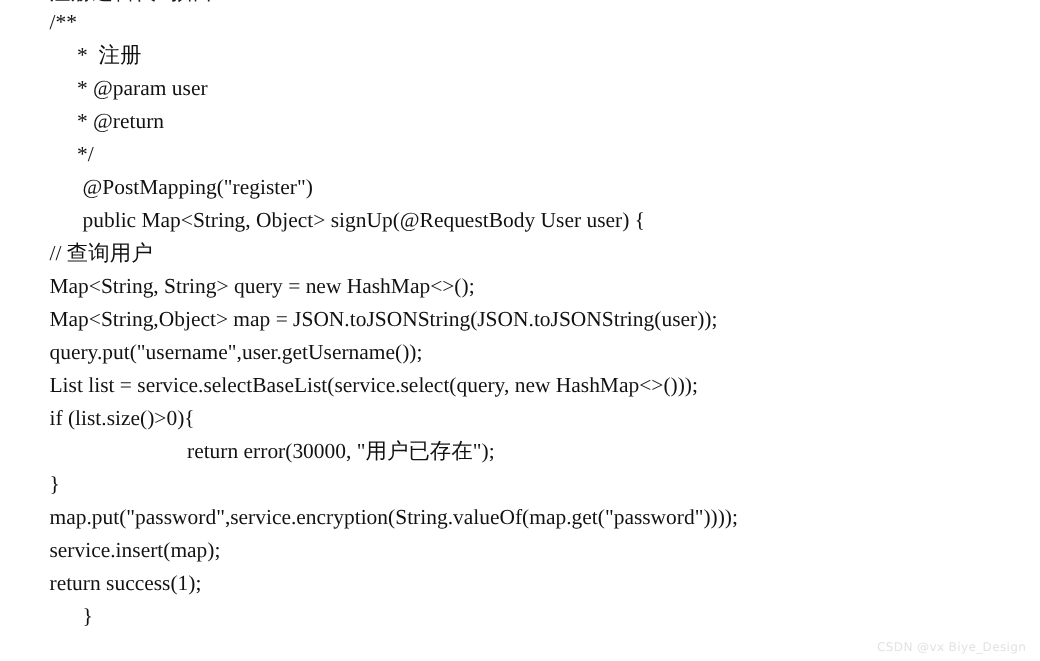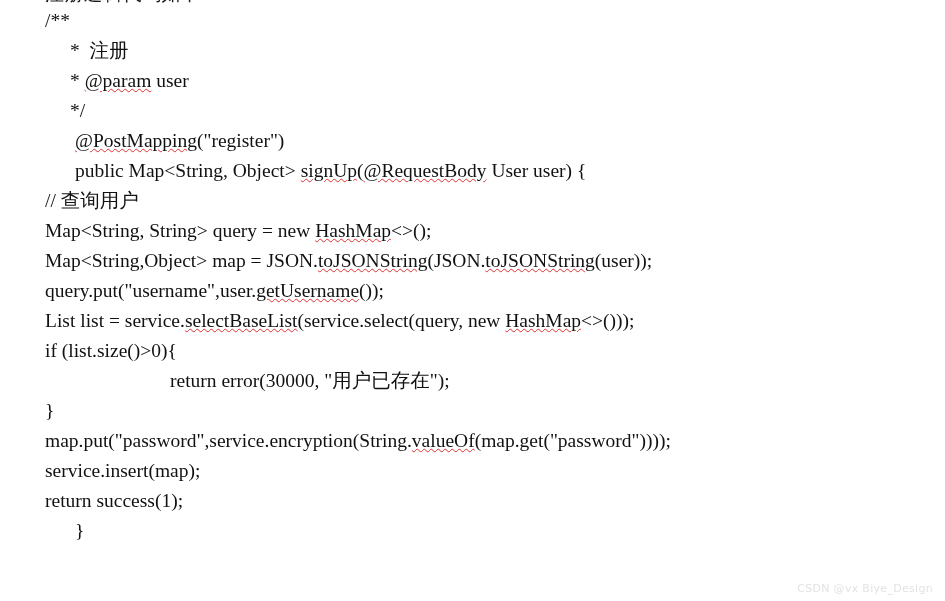--- a/index.html
+++ b/index.html
@@ -47,21 +47,20 @@
 
   
   .i0 { padding-left: 45px; }
   .i1 { padding-left: 75px; }
   .i2 { }
   .i3 { padding-left: 170px; }
   .cm { padding-left: 70px; }
 
   
   .sq {
-    text-decoration: underline;
     text-decoration-style: wavy;
     text-decoration-color: #e03030;
     text-decoration-thickness: 1px;
     text-underline-offset: 1px;
   }
 
   .watermark {
     position: absolute;
     right: 12px;
     bottom: 6px;
@@ -81,20 +80,21 @@
   <div class="cropped-top">注册逻辑代码如下：</div>
 
   <div class="code-block">
 
     <div class="code-line i0"><span>/**</span></div>
 
     <div class="code-line cm"><span>*  注册</span></div>
 
     <div class="code-line cm"><span>* </span><span class="sq">@param</span><span> user</span></div>
 
+    <div class="code-line cm"><span>* @return</span></div>
 
     <div class="code-line cm"><span>*/</span></div>
 
     <div class="code-line i1"><span class="sq">@PostMapping</span><span>("register")</span></div>
 
     <div class="code-line i1"><span>public Map&lt;String, Object&gt; </span><span class="sq">signUp</span><span>(</span><span class="sq">@RequestBody</span><span> User user) {</span></div>
 
     <div class="code-line i2"><span>// 查询用户</span></div>
 
     <div class="code-line i2"><span>Map&lt;String, String&gt; query = new </span><span class="sq">HashMap</span><span>&lt;&gt;();</span></div>

